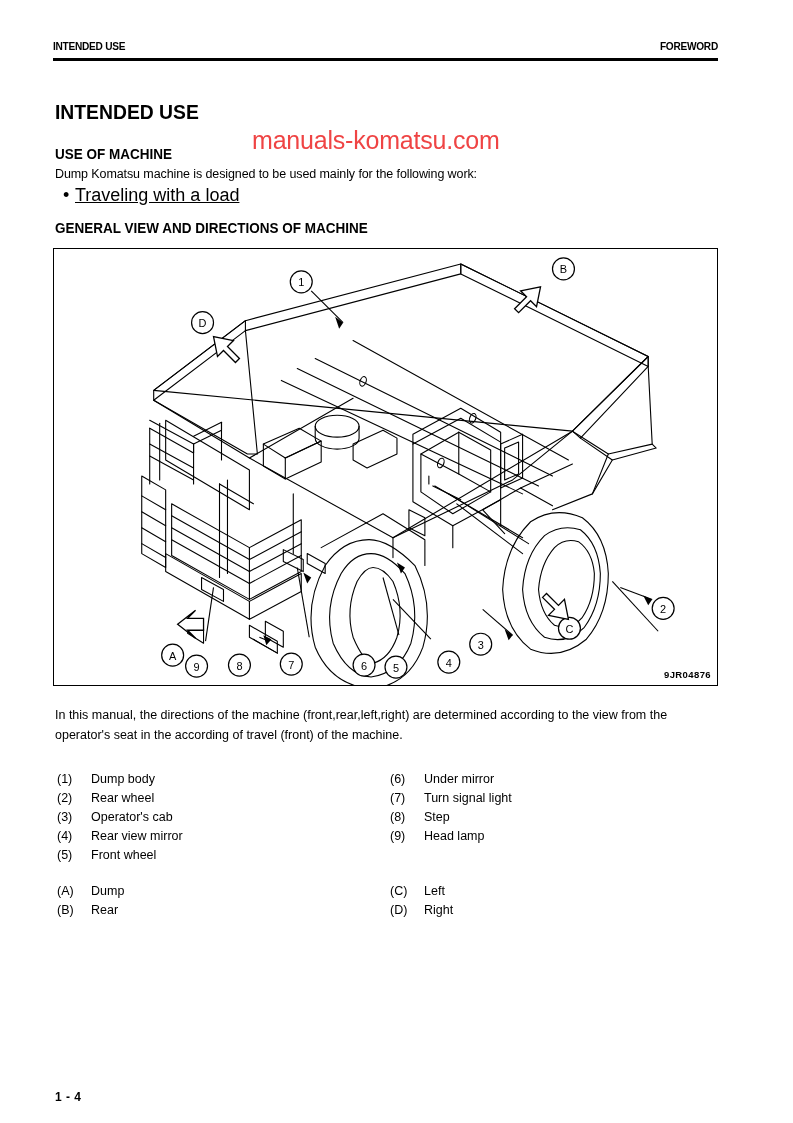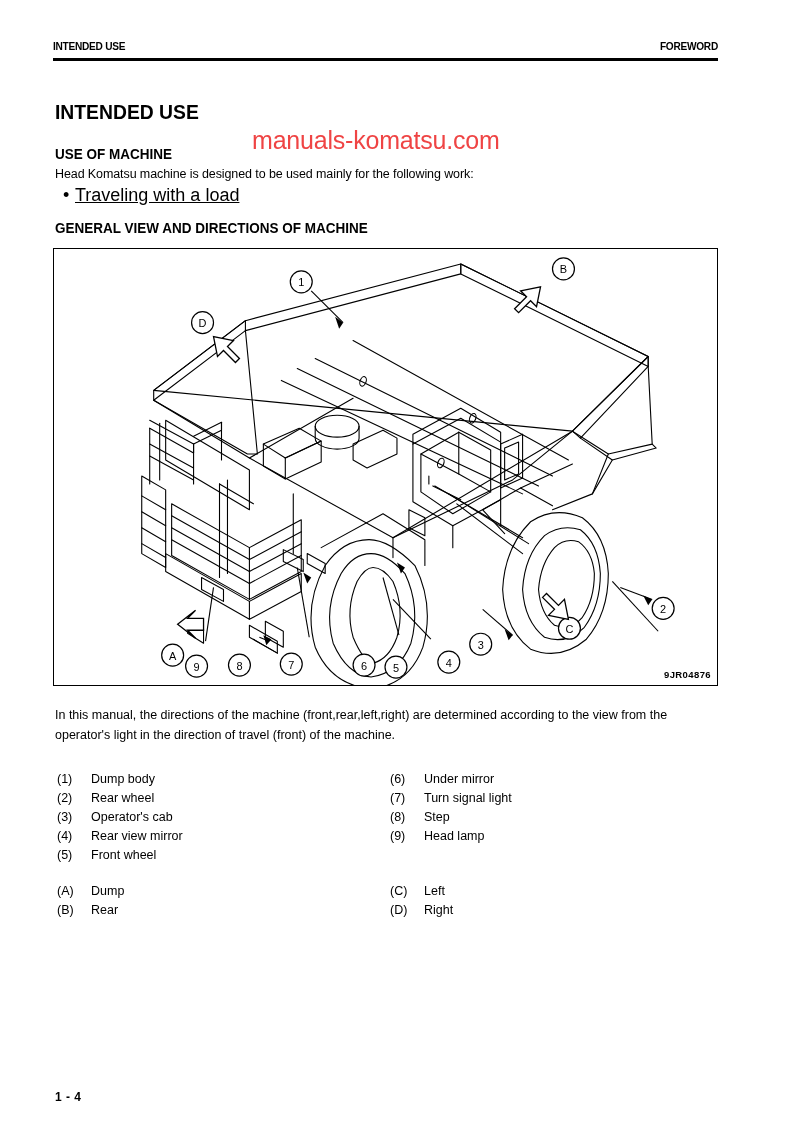--- a/index.html
+++ b/index.html
@@ -199,21 +199,21 @@
     <div class="header-left">INTENDED USE</div>
     <div class="header-right">FOREWORD</div>
     <div class="header-rule"></div>
   </div>
 
   <div class="title-main">INTENDED USE</div>
   <div class="title-sub">USE OF MACHINE</div>
 
   <div class="watermark">manuals-komatsu.com</div>
 
-  <div class="body-line intro-1">Head Komatsu machine is designed to be used mainly for the following work:</div>
+  <div class="body-line intro-1">Dump Komatsu machine is designed to be used mainly for the following work:</div>
   <div class="bullet-row">
     <span class="bullet-dot">•</span><span>Traveling with a load</span>
   </div>
 
   <div class="title-sub2">GENERAL VIEW AND DIRECTIONS OF MACHINE</div>
 
   <div class="figure-box">
     <svg class="figure-svg" viewBox="0 0 665 438" preserveAspectRatio="none">
       <g fill="none" stroke="#000" stroke-width="1.1" stroke-linejoin="round" stroke-linecap="round">
 
@@ -422,21 +422,21 @@
           <text x="149" y="78.5">D</text>
           <path d="M186 110 L174 98 L180 92 L160 88 L164 108 L170 102 L182 114 Z" fill="#fff" stroke="#000" stroke-width="1.3"></path>
         </g>
       </g>
     </svg>
 
     <div class="fig-code">9JR04876</div>
   </div>
 
   <div class="para para-l1">In this manual, the directions of the machine (front,rear,left,right) are determined according to the view from the</div>
-  <div class="para para-l2">operator's light in the direction of travel (front) of the machine.</div>
+  <div class="para para-l2">operator's seat in the according of travel (front) of the machine.</div>
 
   <div class="legend legend-parts-left">
     <div class="legend-row">
       <span class="num">(1)</span>
       <span class="lbl">Dump body</span>
     </div>
     <div class="legend-row">
       <span class="num">(2)</span>
       <span class="lbl">Rear wheel</span>
     </div>

